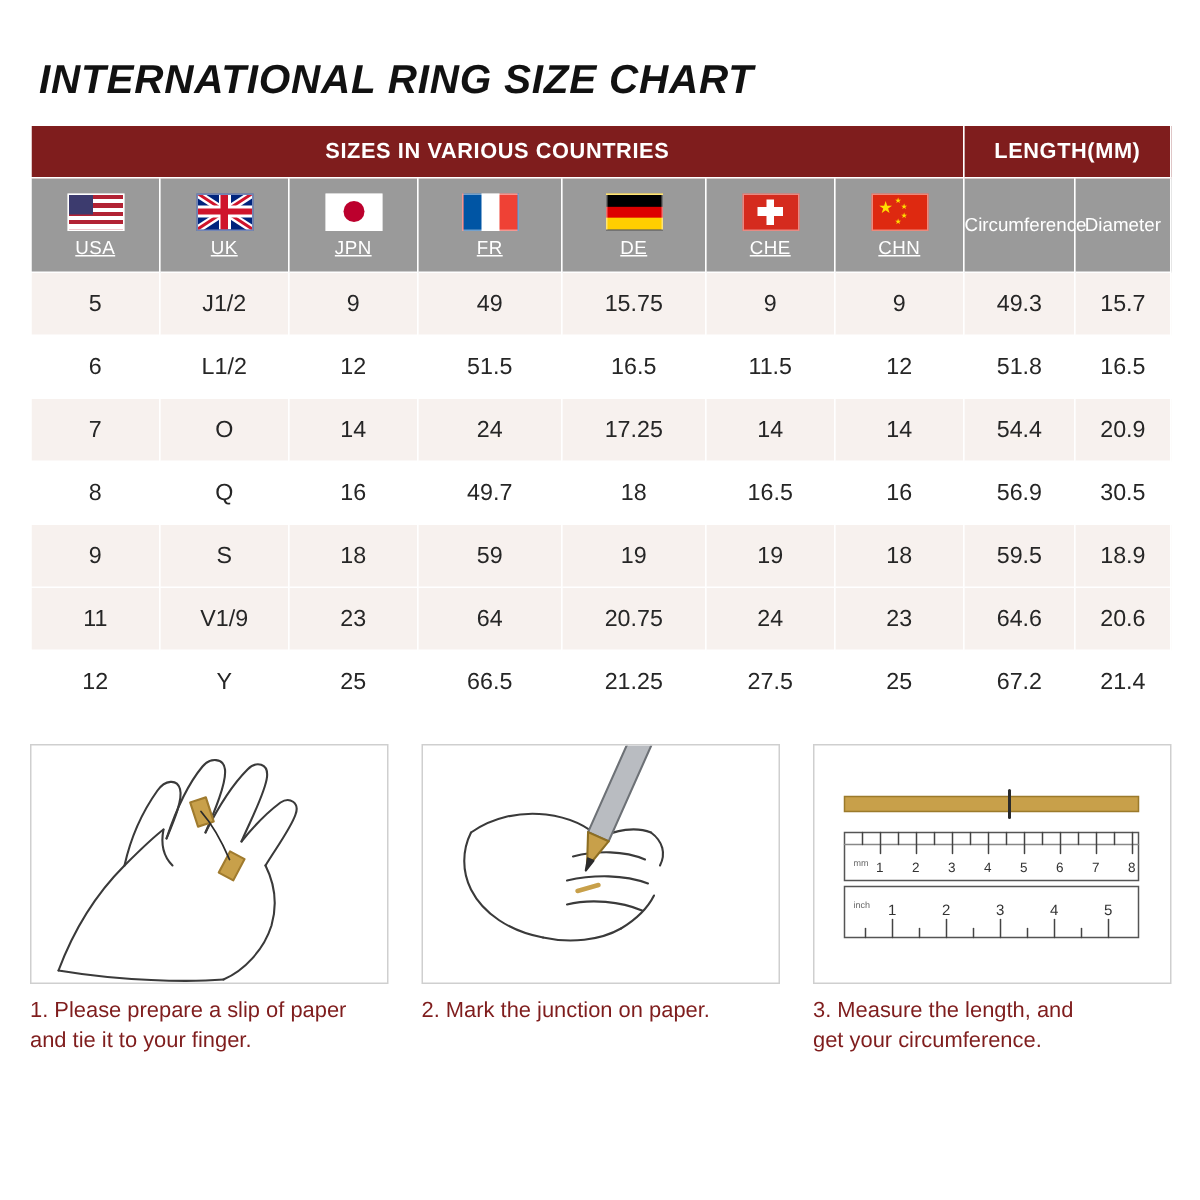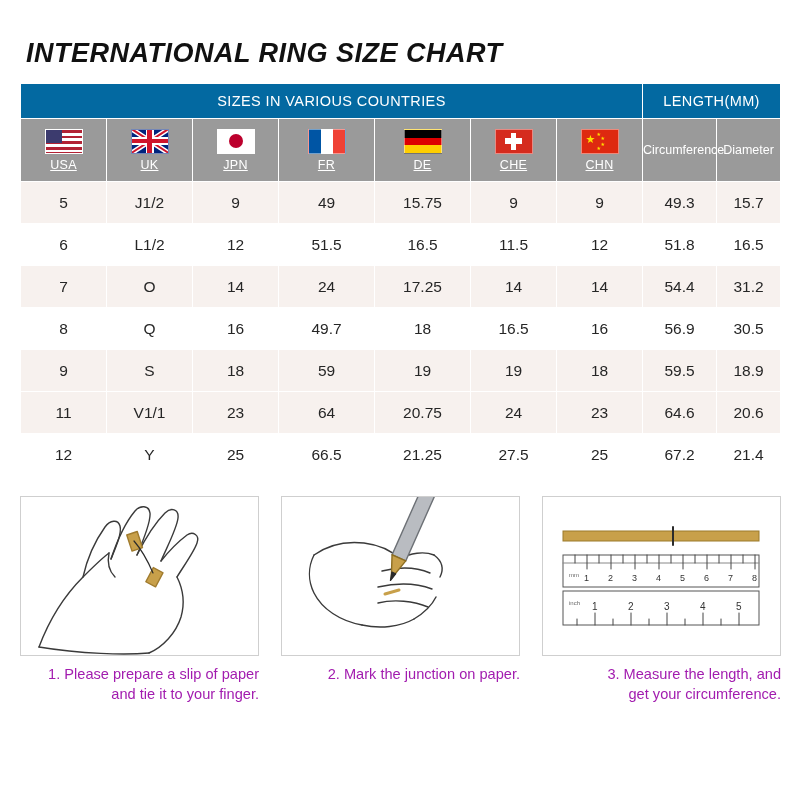--- a/index.html
+++ b/index.html
@@ -35,26 +35,26 @@
     width: 760px;
     border-collapse: collapse;
     table-layout: fixed;
   }
   table.size-chart td, table.size-chart th {
     border: 1px solid #ffffff;
     text-align: center;
     vertical-align: middle;
   }
   .hdr-group {
-    background: #0369a1;
+    background: #7f1d1d;
     color: #ffffff;
     font-size: 14.5px;
     letter-spacing: 0.4px;
     height: 32px;
-    font-weight: normal;
+    font-weight: bold;
   }
   .hdr-flagrow td {
     background: #9a9a9a;
     color: #ffffff;
     height: 62px;
     padding: 0;
   }
   .flag-wrap {
     display: flex;
     flex-direction: column;
@@ -179,22 +179,22 @@
     border: 1px solid #cfcfcf;
     background: #ffffff;
     box-sizing: border-box;
     overflow: hidden;
     position: relative;
   }
   .step-cap {
     margin-top: 9px;
     font-size: 14.6px;
     line-height: 1.35;
-    text-align: right;
-    color: #a21caf;
+    text-align: left;
+    color: #7f1d1d;
   }
 </style>
 </head>
 <body>
 
 <div class="page">
 
   <div class="title">INTERNATIONAL RING SIZE CHART</div>
 
   <table class="size-chart">
@@ -309,21 +309,21 @@
       </tr>
       <tr class="odd">
         <td>7</td>
         <td>O</td>
         <td>14</td>
         <td>24</td>
         <td>17.25</td>
         <td>14</td>
         <td>14</td>
         <td>54.4</td>
-        <td>31.2</td>
+        <td>20.9</td>
       </tr>
       <tr class="even">
         <td>8</td>
         <td>Q</td>
         <td>16</td>
         <td>49.7</td>
         <td>18</td>
         <td>16.5</td>
         <td>16</td>
         <td>56.9</td>
@@ -335,21 +335,21 @@
         <td>18</td>
         <td>59</td>
         <td>19</td>
         <td>19</td>
         <td>18</td>
         <td>59.5</td>
         <td>18.9</td>
       </tr>
       <tr class="odd">
         <td>11</td>
-        <td>V1/1</td>
+        <td>V1/9</td>
         <td>23</td>
         <td>64</td>
         <td>20.75</td>
         <td>24</td>
         <td>23</td>
         <td>64.6</td>
         <td>20.6</td>
       </tr>
       <tr class="even">
         <td>12</td>

